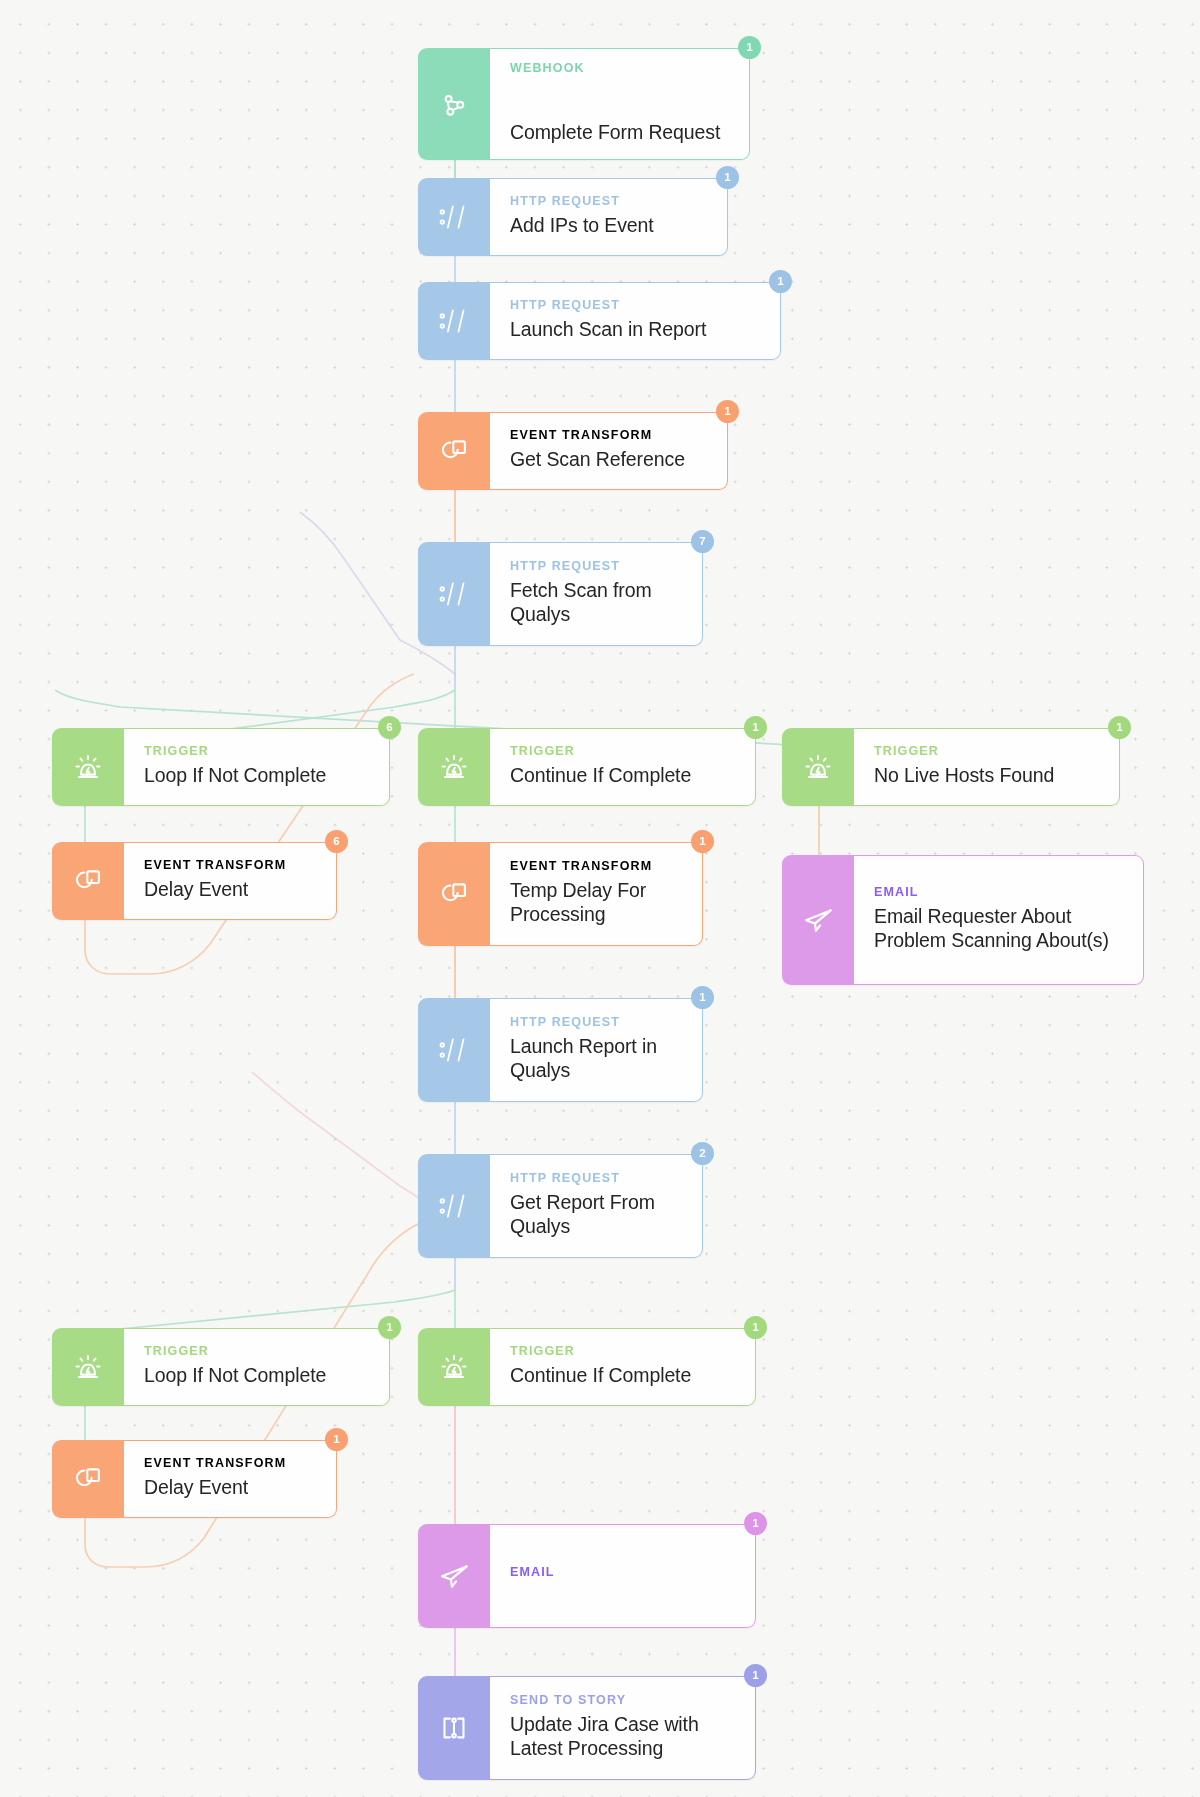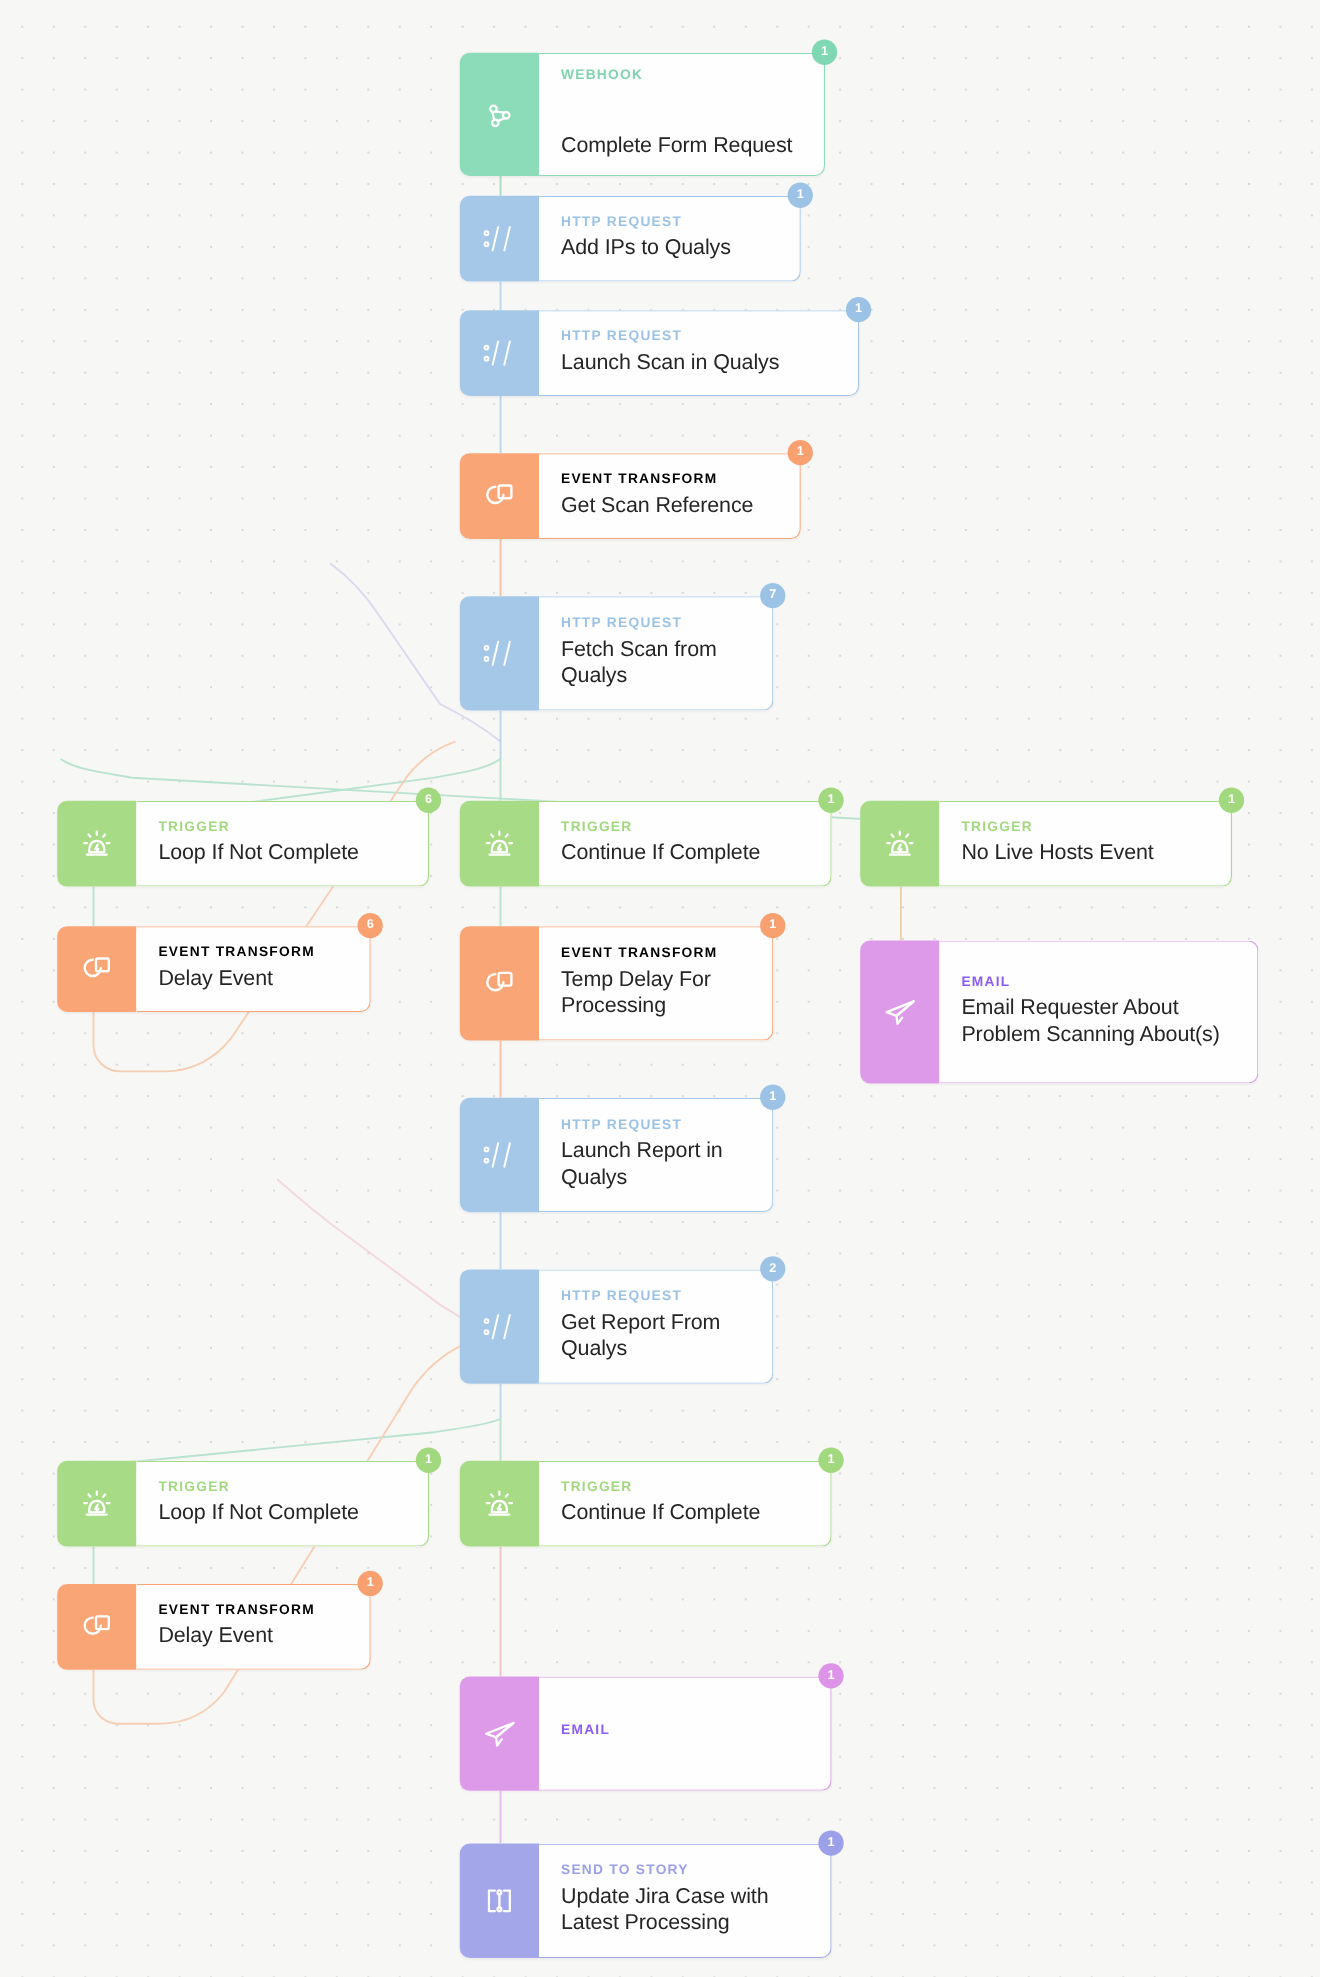--- a/index.html
+++ b/index.html
@@ -206,37 +206,37 @@
     <div class="node-icon">
         <svg width="38" height="34" viewBox="0 0 34 30" fill="none" stroke="#ffffff" stroke-width="1.6" stroke-linecap="round">
       <circle cx="6.5" cy="10.5" r="1.55"></circle>
       <circle cx="6.5" cy="19.5" r="1.55"></circle>
       <path d="M16 5.5 L11.5 24.5"></path>
       <path d="M25.5 5.5 L21 24.5"></path>
     </svg>
       </div>
     <div class="node-body">
       <div class="node-kicker">HTTP REQUEST</div>
-      <div class="node-title">Add IPs to Qualys</div>
+      <div class="node-title">Add IPs to Event</div>
     </div>
     <div class="badge">1</div>
   </div>
 
   <div class="node t-http" style="left: 418px; top: 282px; width: 363px; min-height: 78px;">
     <div class="node-icon">
         <svg width="38" height="34" viewBox="0 0 34 30" fill="none" stroke="#ffffff" stroke-width="1.6" stroke-linecap="round">
       <circle cx="6.5" cy="10.5" r="1.55"></circle>
       <circle cx="6.5" cy="19.5" r="1.55"></circle>
       <path d="M16 5.5 L11.5 24.5"></path>
       <path d="M25.5 5.5 L21 24.5"></path>
     </svg>
       </div>
     <div class="node-body">
       <div class="node-kicker">HTTP REQUEST</div>
-      <div class="node-title">Launch Scan in Qualys</div>
+      <div class="node-title">Launch Scan in Report</div>
     </div>
     <div class="badge">1</div>
   </div>
 
   <div class="node t-transform" style="left: 418px; top: 412px; width: 310px; min-height: 78px;">
     <div class="node-icon">
         <svg width="34" height="34" viewBox="0 0 24 24" fill="none" stroke="#ffffff" stroke-width="1.5" stroke-linecap="round" stroke-linejoin="round">
       <rect x="11.5" y="5.2" width="8.2" height="8.2" rx="1.1"></rect>
       <path d="M14.6 11.2 A5.2 5.2 0 1 1 9.4 6.0"></path>
     </svg>
@@ -312,21 +312,21 @@
       <path d="M12 4.3 L12 6.3"></path>
       <path d="M6.7 6.1 L7.9 7.5"></path>
       <path d="M17.3 6.1 L16.1 7.5"></path>
       <path d="M3.9 11.6 L5.6 11.6"></path>
       <path d="M20.1 11.6 L18.4 11.6"></path>
       <path d="M12.6 12.6 L11.0 15.4 L13.0 15.4 L11.4 17.6"></path>
     </svg>
       </div>
     <div class="node-body">
       <div class="node-kicker">TRIGGER</div>
-      <div class="node-title">No Live Hosts Event</div>
+      <div class="node-title">No Live Hosts Found</div>
     </div>
     <div class="badge">1</div>
   </div>
 
   <div class="node t-transform" style="left: 52px; top: 842px; width: 285px; min-height: 78px;">
     <div class="node-icon">
         <svg width="34" height="34" viewBox="0 0 24 24" fill="none" stroke="#ffffff" stroke-width="1.5" stroke-linecap="round" stroke-linejoin="round">
       <rect x="11.5" y="5.2" width="8.2" height="8.2" rx="1.1"></rect>
       <path d="M14.6 11.2 A5.2 5.2 0 1 1 9.4 6.0"></path>
     </svg>

